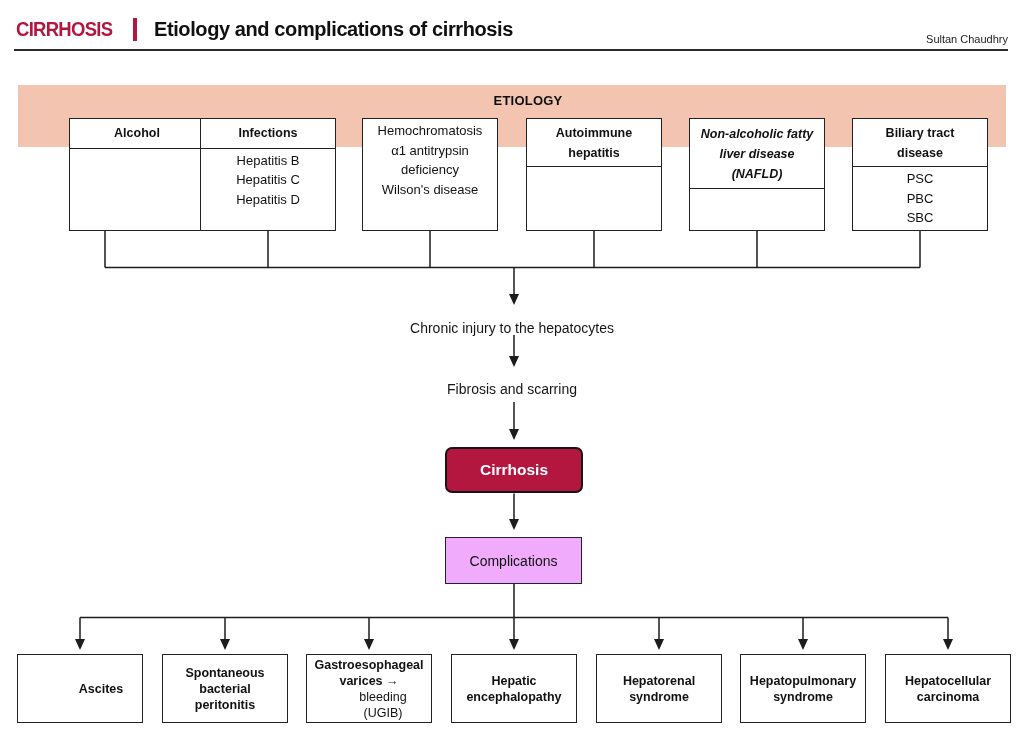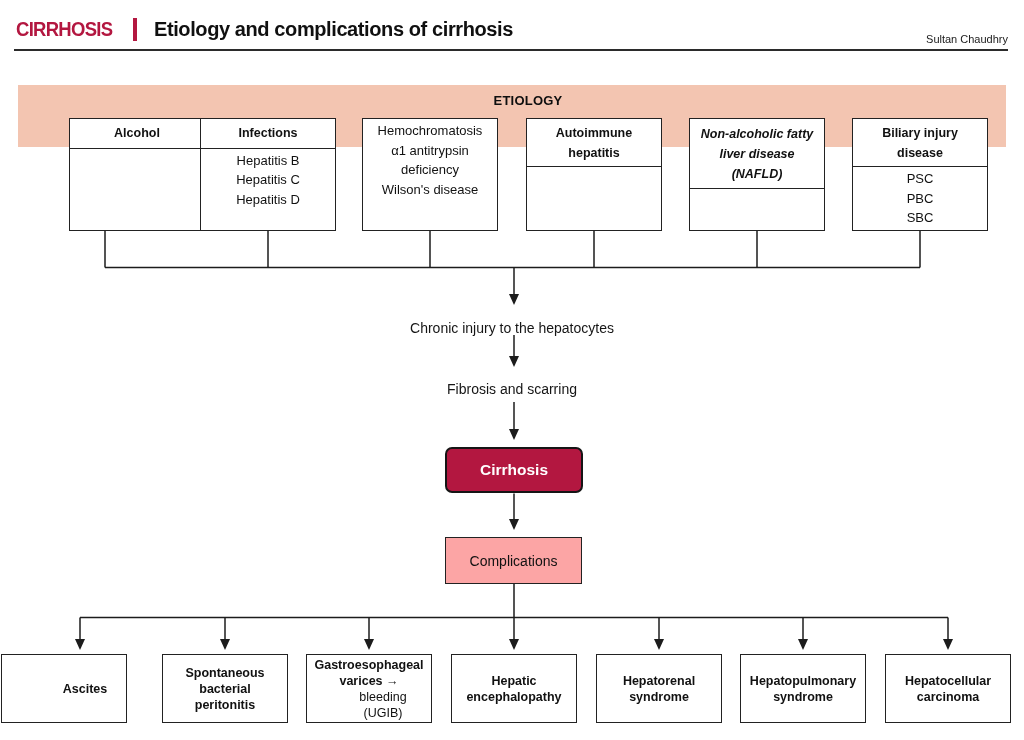--- a/index.html
+++ b/index.html
@@ -37,21 +37,21 @@
   
   .flow-text { position:absolute; left:0; width:1024px; text-align:center;
                font-size:14px; color:#151515; }
   .t-chronic { top:320px; }
   .t-fibrosis { top:381px; }
   .box-cirrhosis { position:absolute; left:445px; top:447px; width:138px; height:46px;
                    background:#B31740; border:2px solid #151515; border-radius:7px;
                    display:flex; align-items:center; justify-content:center;
                    color:#fff; font-weight:bold; font-size:15.5px; }
   .box-complications { position:absolute; left:445px; top:537px; width:137px; height:47px;
-                       background:#fca5a5; border:1.5px solid #222;
+                       background:#f0abfc; border:1.5px solid #222;
                        display:flex; align-items:center; justify-content:center;
                        font-size:14px; }
 
   
   .cbox { position:absolute; top:654px; width:126px; height:69px; background:#fff;
           border:1.5px solid #222; display:flex; flex-direction:column;
           align-items:center; justify-content:center; text-align:center; padding:2px 4px; }
   .cline { font-weight:bold; font-size:12.5px; line-height:16px; }
   .cnote { font-size:12.5px; line-height:16px;margin-left:28px; }
 </style>
@@ -121,34 +121,34 @@
     <div class="ebox-head hd48">Autoimmune hepatitis</div>
     <div class="ebox-body"></div>
   </div>
 
   <div class="ebox" style="left:689px;">
     <div class="ebox-head hd70">Non-alcoholic fatty liver disease (NAFLD)</div>
     <div class="ebox-body"></div>
   </div>
 
   <div class="ebox" style="left:852px;">
-    <div class="ebox-head hd48">Biliary injury disease</div>
+    <div class="ebox-head hd48">Biliary tract disease</div>
     <div class="ebox-body">
       <div>PSC</div>
       <div>PBC</div>
       <div>SBC</div>
     </div>
   </div>
 
   <div class="flow-text t-chronic">Chronic injury to the hepatocytes</div>
   <div class="flow-text t-fibrosis">Fibrosis and scarring</div>
   <div class="box-cirrhosis">Cirrhosis</div>
   <div class="box-complications">Complications</div>
 
-  <div class="cbox" style="left:1px;padding-left:46px;">
+  <div class="cbox" style="left:17px;padding-left:46px;">
     <div class="cline">Ascites</div>
   </div>
 
   <div class="cbox" style="left:162px;">
     <div class="cline">Spontaneous</div>
     <div class="cline">bacterial</div>
     <div class="cline">peritonitis</div>
   </div>
 
   <div class="cbox" style="left:306px;">

